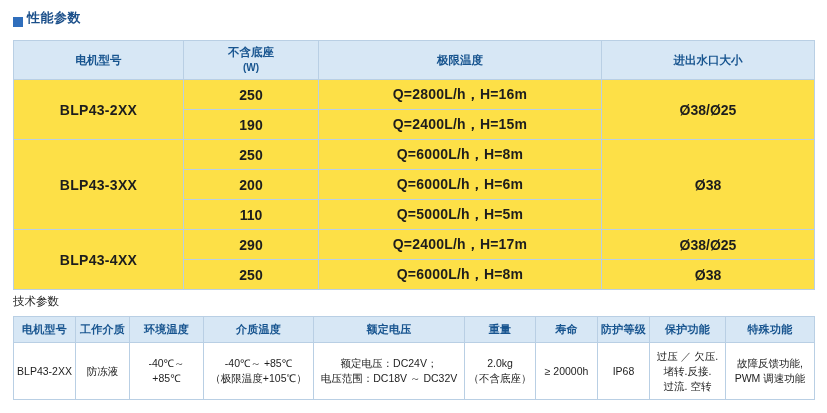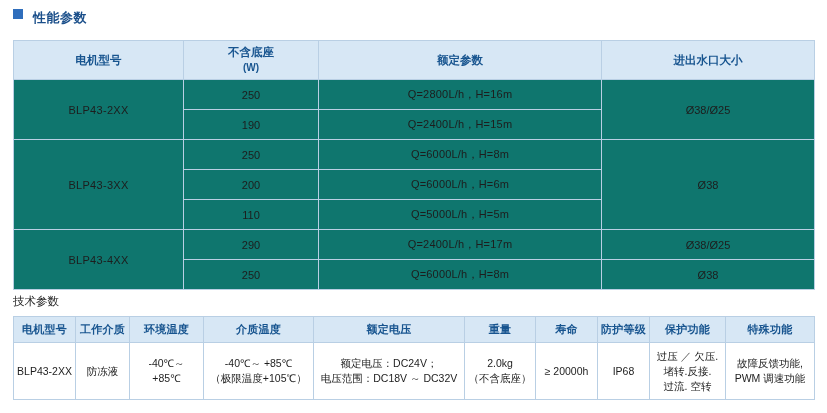--- a/index.html
+++ b/index.html
@@ -18,22 +18,22 @@
     position: relative;
     width: 827px;
     height: 413px;
     box-sizing: border-box;
     padding: 0;
   }
 
   
   .section-head {
     display: flex;
-    align-items: flex-start;
-    gap: 10px;
+    align-items: flex-end;
+    gap: 4px;
     margin: 9px 0 0 13px;
   }
   .section-head .bullet {
     width: 10px;
     height: 10px;
     background: #2f6ebc;
     display: inline-block;
   }
   .section-head .title {
     font-size: 13px;
@@ -67,22 +67,23 @@
     line-height: 15px;
     font-size: 11.5px;
   }
   table.perf thead th .sub {
     display: block;
     font-size: 10px;
     font-weight: bold;
   }
   table.perf tbody td {
     height: 27px;
-    background: #0f766e;
-    font-size: 11px;
+    background: #fde047;
+    font-size: 14px;
+    font-weight: bold;
   }
   td.model {
     font-size: 11px;
     letter-spacing: 0.3px;
   }
   td.params {
     letter-spacing: 0.2px;
     margin-top: 16px;
   }
 
@@ -171,21 +172,21 @@
       <thead>
         <tr>
           <th>
             <span>电机型号</span>
           </th>
           <th>
             <span>不含底座</span>
             <span class="sub">(W)</span>
           </th>
           <th>
-            <span>额定参数</span>
+            <span>极限温度</span>
           </th>
           <th>
             <span>进出水口大小</span>
           </th>
         </tr>
       </thead>
       <tbody>
 
         <tr>
           <td class="model" rowspan="2">BLP43-2XX</td>

